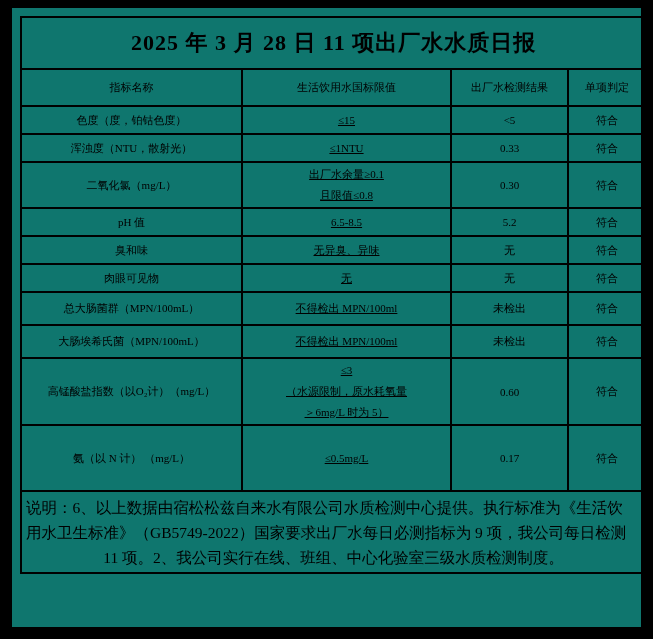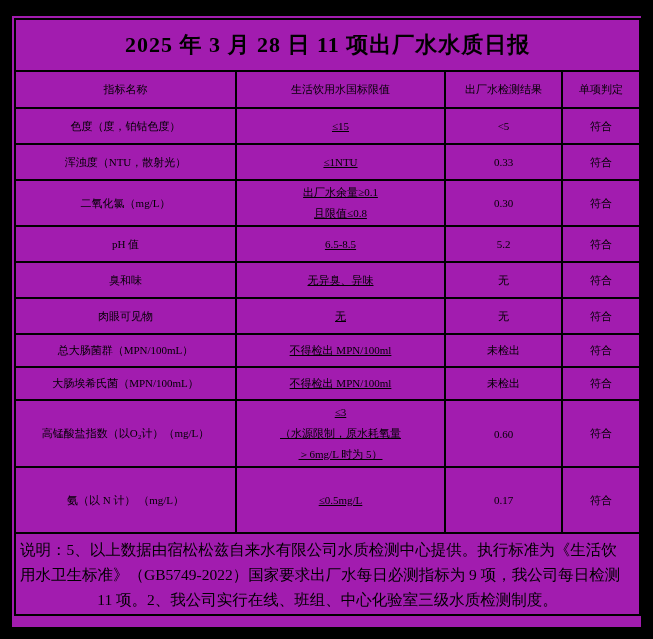--- a/index.html
+++ b/index.html
@@ -6,25 +6,24 @@
   body {
     width: 653px; height: 639px;
     background: #000;
     position: relative;
     font-family: "Liberation Serif", "DejaVu Serif", serif;
     color: #000;
   }
   .paper {
     position: absolute;
     left: 12px; top: 8px; right: 12px; bottom: 12px;
-    background: #a21caf;
+    background: #0f766e;
     box-sizing: border-box;
-    padding: 2px;
+    padding: 8px;
     overflow: hidden;
-    margin-top: 8px;
   }
   table.report {
     width: 100%;
     border-collapse: collapse;
     table-layout: fixed;
   }
   table.report, table.report th, table.report td {
     border: 2px solid #000;
   }
   col.c1 { width: 221px; }
@@ -39,21 +38,21 @@
     padding: 1px 1px;
     overflow: hidden;
   }
   tr.title-row td {
     height: 48px;
     font-size: 22px;
     font-weight: bold;
     letter-spacing: 1px;
   }
   tr.header-row th { height: 33px; }
-  tbody.rows tr { height: 36px; }
+  tbody.rows tr { height: 28px; }
   tbody.rows tr:nth-child(3) { height: 42px; }
   tbody.rows tr:nth-child(7),
   tbody.rows tr:nth-child(8),
   tbody.rows tr:nth-child(9),
   tbody.rows tr:nth-child(11) { height: 33px; }
   tbody.rows tr:nth-child(10) { height: 66px; }
   td.c-limit { white-space: pre-line; line-height: 21px; text-decoration: underline; }
   td.c-name { white-space: pre-line; }
   tr.footer-row td {
     height: 76px;
@@ -151,20 +150,20 @@
         <tr>
           <td class="c-name">氨（以 N 计） （mg/L）</td>
           <td class="c-limit">≤0.5mg/L</td>
           <td class="c-result">0.17</td>
           <td class="c-judge">符合</td>
         </tr>
       </tbody>
     <tbody>
       <tr class="footer-row">
         <td colspan="4">
-          <div class="footer-line">说明：5、以上数据由宿松松兹自来水有限公司水质检测中心提供。执行标准为《生活饮</div>
+          <div class="footer-line">说明：6、以上数据由宿松松兹自来水有限公司水质检测中心提供。执行标准为《生活饮</div>
           <div class="footer-line">用水卫生标准》（GB5749-2022）国家要求出厂水每日必测指标为 9 项，我公司每日检测</div>
           <div class="footer-line centered">11 项。2、我公司实行在线、班组、中心化验室三级水质检测制度。</div>
         </td>
       </tr>
     </tbody>
   </table>
 </div>
 
 </body></html>

